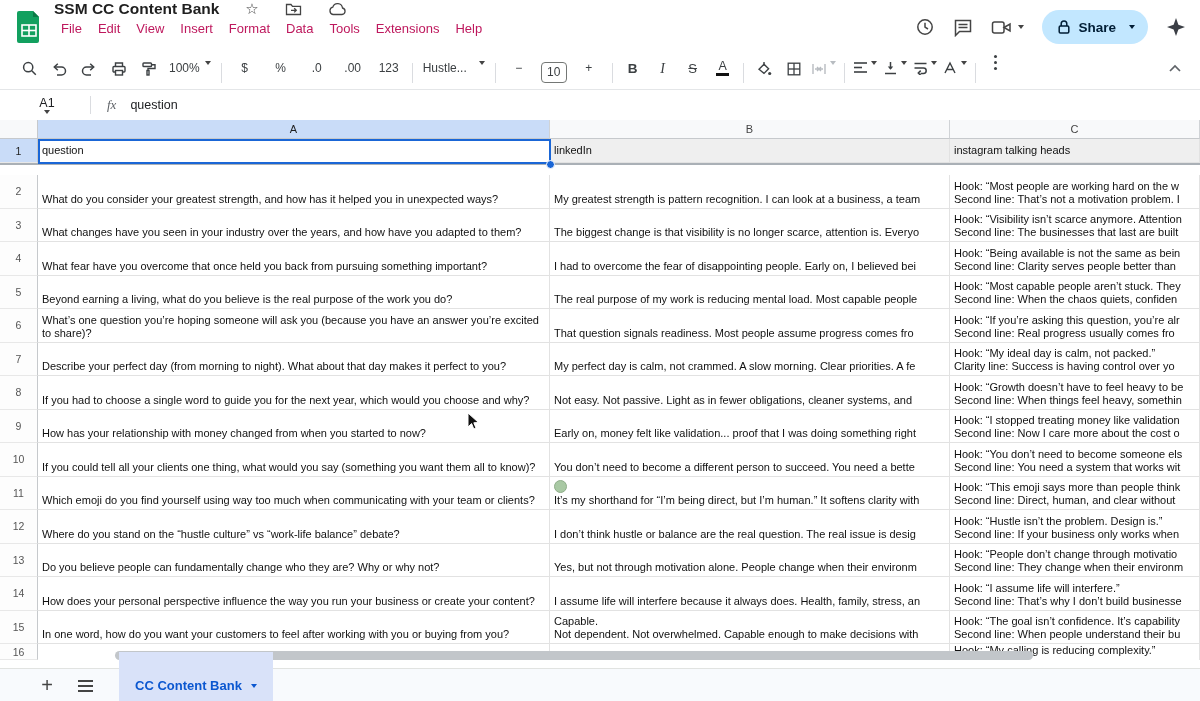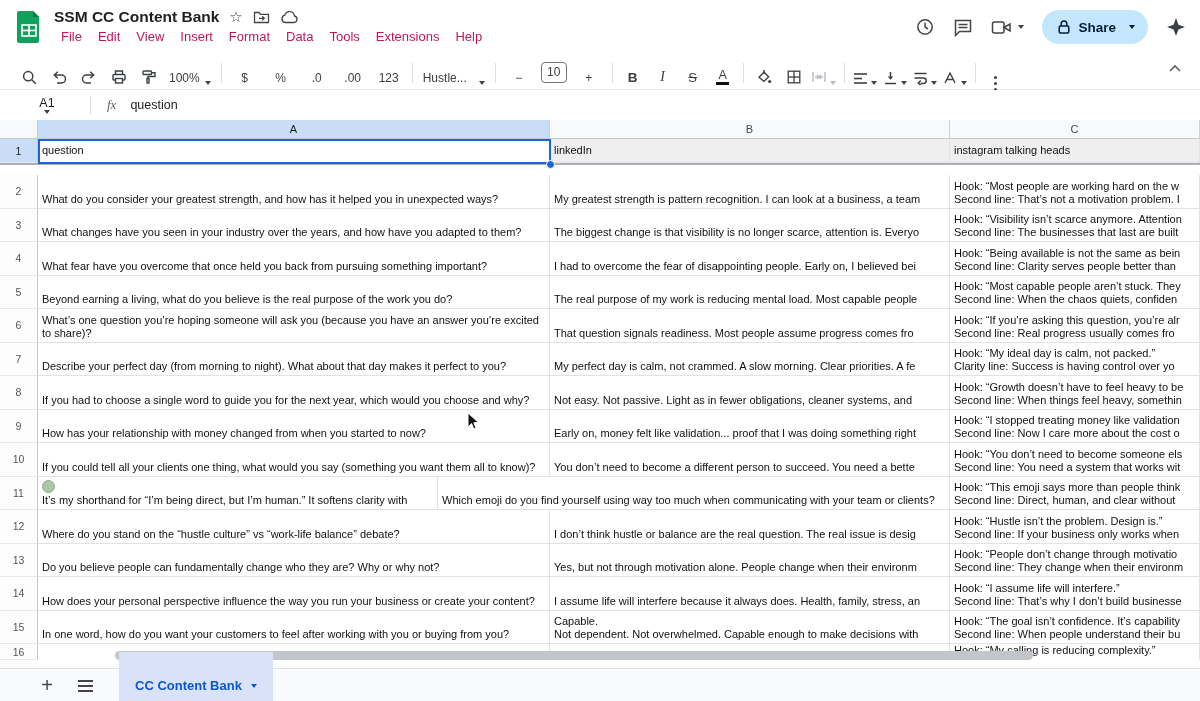--- a/index.html
+++ b/index.html
@@ -3,39 +3,39 @@
 <meta charset="utf-8">
 <style>
   html,body{margin:0;padding:0;background:#fff;}
   .app{position:relative;width:1200px;height:701px;overflow:hidden;
        font-family:"Liberation Sans",sans-serif;color:#202124;background:#fff;}
 
   
   .topbar{position:absolute;top:0;left:0;width:1200px;height:56px;background:#fff;display:flex;align-items:flex-start;}
   .logo{margin:10px 12px 0 16px;cursor:pointer;}
   .titlewrap{display:flex;flex-direction:column;}
-  .titlerow{display:flex;align-items:center;gap:10px;margin-top:8px;}
+  .titlerow{display:flex;align-items:center;gap:26px;}
   .doc-title{font-size:15.5px;font-weight:700;color:#1f1f1f;}
   .t-ico{display:flex;align-items:center;color:#444;}
   .star{font-size:15px;color:#444;}
   .menurow{display:flex;gap:2px;margin-top:1px;}
   .menu-item{font-size:13px;color:#be185d;padding:2px 7px;border-radius:4px;cursor:pointer;}
   .top-right{margin-left:auto;display:flex;align-items:center;gap:18px;padding:10px 14px 0 0;}
   .share-pill{display:flex;align-items:center;gap:7px;background:#c2e7ff;border-radius:18px;height:34px;padding:0 13px 0 15px;cursor:pointer;}
   .share-label{font-size:13.5px;font-weight:600;color:#001d35;}
   .pill-caret{margin-left:6px;}
   .caret{width:0;height:0;border-left:4px solid transparent;border-right:4px solid transparent;border-top:4.5px solid #444;display:inline-block;}
   .caret.sm{border-left-width:3.5px;border-right-width:3.5px;border-top-width:4px;}
   .caret.blue{border-top-color:#0b57d0;}
   .caret.dis{border-top-color:#b8bcc1;}
 
   
   .toolbar{position:absolute;top:56px;left:0;width:1200px;height:34px;display:flex;align-items:center;
            padding-left:14px;box-sizing:border-box;border-bottom:1px solid #e4e6e8;background:#fff;font-size:12.5px;color:#3c4043;}
-  .tb{display:flex;align-items:flex-end;justify-content:center;min-width:26px;height:24px;border-radius:4px;cursor:pointer;gap:3px;padding:0 2px;}
+  .tb{display:flex;align-items:flex-start;justify-content:center;min-width:26px;height:24px;border-radius:4px;cursor:pointer;gap:3px;padding:0 2px;}
   .tb.txt{font-size:12px;padding:0 5px;}
   .tdiv{width:1px;height:20px;background:#dadce0;margin:0 5px;}
   .zoomsel{padding:0 6px;gap:5px;}
   .fontsel{width:62px;justify-content:space-between;padding:0 6px;}
   .sizebox{width:24px;height:19px;border:1px solid #747775;border-radius:4px;text-align:center;line-height:19px;font-size:12px;margin:0 4px;cursor:text;}
   .bold{font-weight:700;font-size:13.5px;}
   .ital{font-style:italic;font-family:"Liberation Serif",serif;font-size:14px;}
   .strik{text-decoration:line-through;font-size:13px;}
   .tcolor{font-size:12.5px;line-height:11px;display:flex;flex-direction:column;align-items:center;}
   .tcolor .bar{width:13px;height:3px;background:#111;margin-top:1px;}
@@ -435,26 +435,26 @@
     <div class="cell wB cb">
             <div class="cline">You don’t need to become a different person to succeed. You need a bette</div>
           </div>
     <div class="cell wC cc">
             <div class="cline">Hook: “You don’t need to become someone els</div>
             <div class="cline">Second line: You need a system that works wit</div>
           </div>
   </div>
         <div class="row">
     <div class="rh rnum">11</div>
+    <div class="cell wA">
+            <div class="atext">Which emoji do you find yourself using way too much when communicating with your team or clients?</div>
+          </div>
     <div class="cell wB cb">
             <span class="emoji-dot"></span>
             <div class="cline">It’s my shorthand for “I’m being direct, but I’m human.” It softens clarity with</div>
-          </div>
-    <div class="cell wA">
-            <div class="atext">Which emoji do you find yourself using way too much when communicating with your team or clients?</div>
           </div>
     <div class="cell wC cc">
             <div class="cline">Hook: “This emoji says more than people think</div>
             <div class="cline">Second line: Direct, human, and clear without</div>
           </div>
   </div>
         <div class="row">
     <div class="rh rnum">12</div>
     <div class="cell wA">
             <div class="atext">Where do you stand on the “hustle culture” vs “work-life balance” debate?</div>

